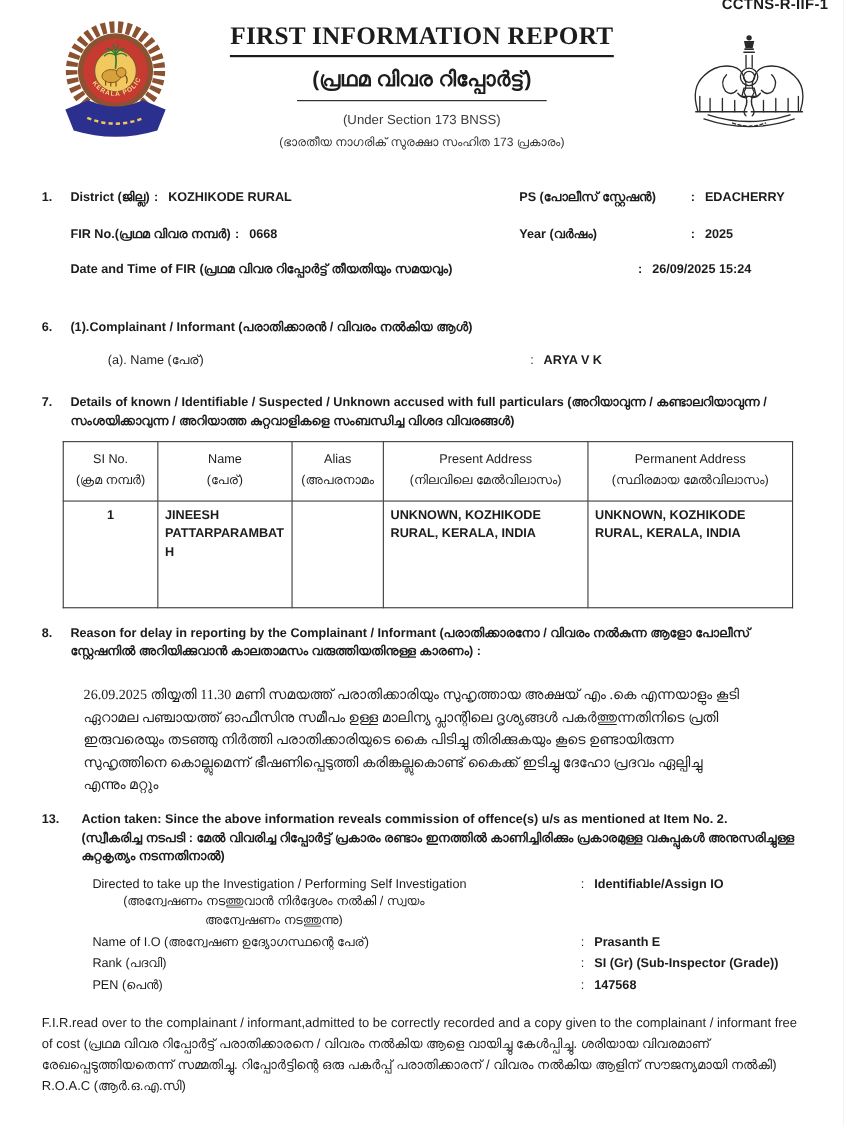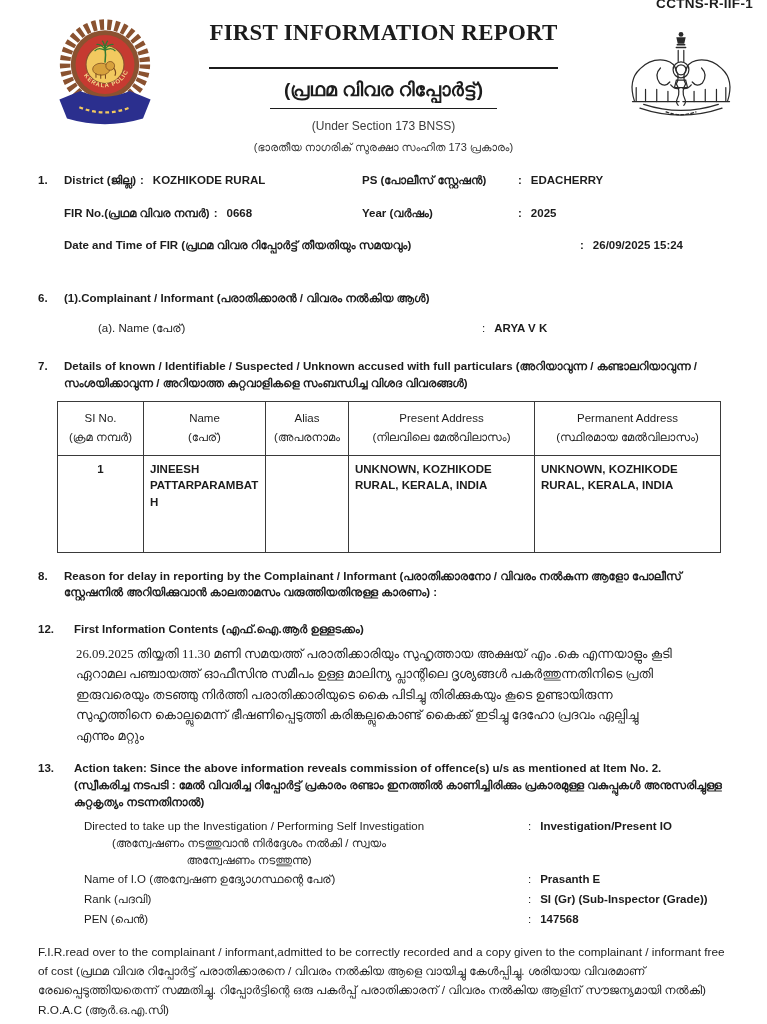--- a/index.html
+++ b/index.html
@@ -11,41 +11,41 @@
   }
   
   .form-code{position:absolute; top:-6px; right:14px; font-weight:bold; font-size:13.5px; letter-spacing:.3px;}
   .header{position:relative; padding-top:16px; height:132px;}
   .emblem-left{position:absolute; left:48px; top:12px;}
   .emblem-right{position:absolute; right:30px; top:26px;}
   .titles{width:430px; margin:0 auto; text-align:center;}
   .fir-title{
     font-family:"Liberation Serif","DejaVu Serif",serif;
     font-weight:bold; font-size:23px; letter-spacing:.2px;
-    display:inline-block; border-bottom:2.2px solid #1c1c1c; padding-bottom:18px;
+    display:inline-block; border-bottom:2.2px solid #1c1c1c; padding-bottom:1px;
   }
   .fir-title-ml{
     font-weight:bold; font-size:19px; margin-top:7px;
     display:inline-block; border-bottom:1.6px solid #1c1c1c; padding:0 14px 4px 14px;
   }
   .subtitle{margin-top:9px; font-size:12px; color:#3a3a3a;}
   .subtitle-ml{margin-top:5px; font-size:11px; color:#333;}
   
   .sec{padding-left:38px; padding-right:36px;}
   .shead{display:flex; font-weight:bold;}
   .shead .num{flex:none; width:26px;}
   .shead .num2{flex:none; width:36px;}
   .colon::before{content:":";}
   .colon{flex:none; margin:0 9px 0 4px;}
   .val{font-weight:bold; white-space:nowrap;}
   
   .s1{margin-top:24px;}
   .s1row{display:flex; margin-bottom:16px; font-weight:bold;}
   .s1row .num{flex:none; width:26px;}
-  .s1left{flex:none; width:298px; display:flex;text-align:center;}
+  .s1left{flex:none; width:408px; display:flex;text-align:center;}
   .s1right{display:flex;}
   .s1right .lbl{flex:none; width:152px;}
   .s1daterow{display:flex; font-weight:bold;}
   .s1daterow .lbl{flex:none; width:512px;}
   
   .s6{margin-top:36px;}
   .s6row{display:flex; margin-top:13px; padding-left:60px;}
   .s6row .lbl{flex:none; width:380px;}
   .lbl-ml{margin-top:2px;}
   
@@ -242,43 +242,39 @@
   </div>
 
   <div class="sec s8">
     <div class="shead">
       <span class="num">8.</span>
       <div>Reason for delay in reporting by the Complainant / Informant (പരാതിക്കാരനോ / വിവരം നൽകുന്ന ആളോ പോലീസ് സ്റ്റേഷനിൽ അറിയിക്കുവാൻ കാലതാമസം വരുത്തിയതിനുള്ള കാരണം) :</div>
     </div>
   </div>
 
   <div class="sec s12">
-    <div class="shead">
-      <span class="num2">12.</span>
-      <div>First Information Contents (എഫ്.ഐ.ആർ ഉള്ളടക്കം)</div>
-    </div>
     <div class="para">26.09.2025 തിയ്യതി 11.30 മണി സമയത്ത് പരാതിക്കാരിയും സുഹൃത്തായ അക്ഷയ് എം .കെ എന്നയാളും കൂടി ഏറാമല പഞ്ചായത്ത് ഓഫീസിനു സമീപം ഉള്ള മാലിന്യ പ്ലാന്റിലെ ദൃശ്യങ്ങൾ പകർത്തുന്നതിനിടെ പ്രതി ഇരുവരെയും തടഞ്ഞു നിർത്തി പരാതിക്കാരിയുടെ കൈ പിടിച്ചു തിരിക്കുകയും കൂടെ ഉണ്ടായിരുന്ന സുഹൃത്തിനെ കൊല്ലുമെന്ന് ഭീഷണിപ്പെടുത്തി കരിങ്കല്ലുകൊണ്ട് കൈക്ക് ഇടിച്ചു ദേഹോ പ്രദവം ഏല്പിച്ചു എന്നും മറ്റും</div>
   </div>
 
   <div class="sec s13">
     <div class="shead">
       <span class="num2">13.</span>
       <div>
         <span>Action taken: Since the above information reveals commission of offence(s) u/s as mentioned at Item No. 2.</span>
         <div>(സ്വീകരിച്ച നടപടി : മേൽ വിവരിച്ച റിപ്പോർട്ട് പ്രകാരം രണ്ടാം ഇനത്തിൽ കാണിച്ചിരിക്കും പ്രകാരമുള്ള വകുപ്പുകൾ അനുസരിച്ചുള്ള കുറ്റകൃത്യം നടന്നതിനാൽ)</div>
       </div>
     </div>
     <div class="s13block">
       <div class="s13row tall">
         <span class="lbl">
           <span>Directed to take up the Investigation / Performing Self Investigation</span>
           <div style="max-width:330px;text-align:center;">(അന്വേഷണം നടത്തുവാൻ നിർദ്ദേശം നൽകി / സ്വയം അന്വേഷണം നടത്തുന്നു)</div>
         </span>
         <span class="colon"></span>
-        <span class="val">Investigation/Present IO</span>
+        <span class="val">Identifiable/Assign IO</span>
       </div>
       <div class="s13row">
         <span class="lbl">Name of I.O (അന്വേഷണ ഉദ്യോഗസ്ഥന്റെ പേര്)</span>
         <span class="colon"></span>
         <span class="val">Prasanth E</span>
       </div>
       <div class="s13row">
         <span class="lbl">Rank (പദവി)</span>
         <span class="colon"></span>
         <span class="val">SI (Gr) (Sub-Inspector (Grade))</span>

